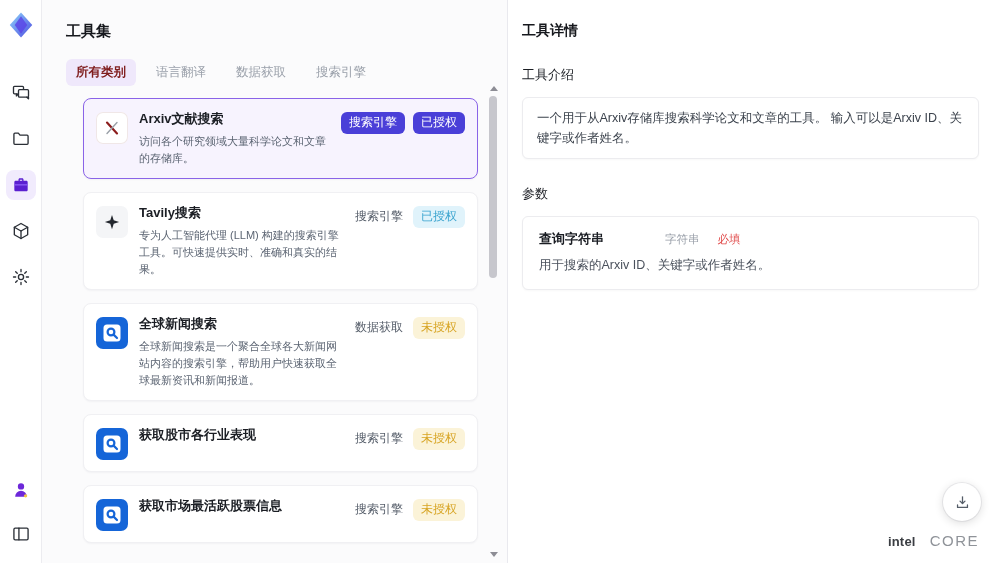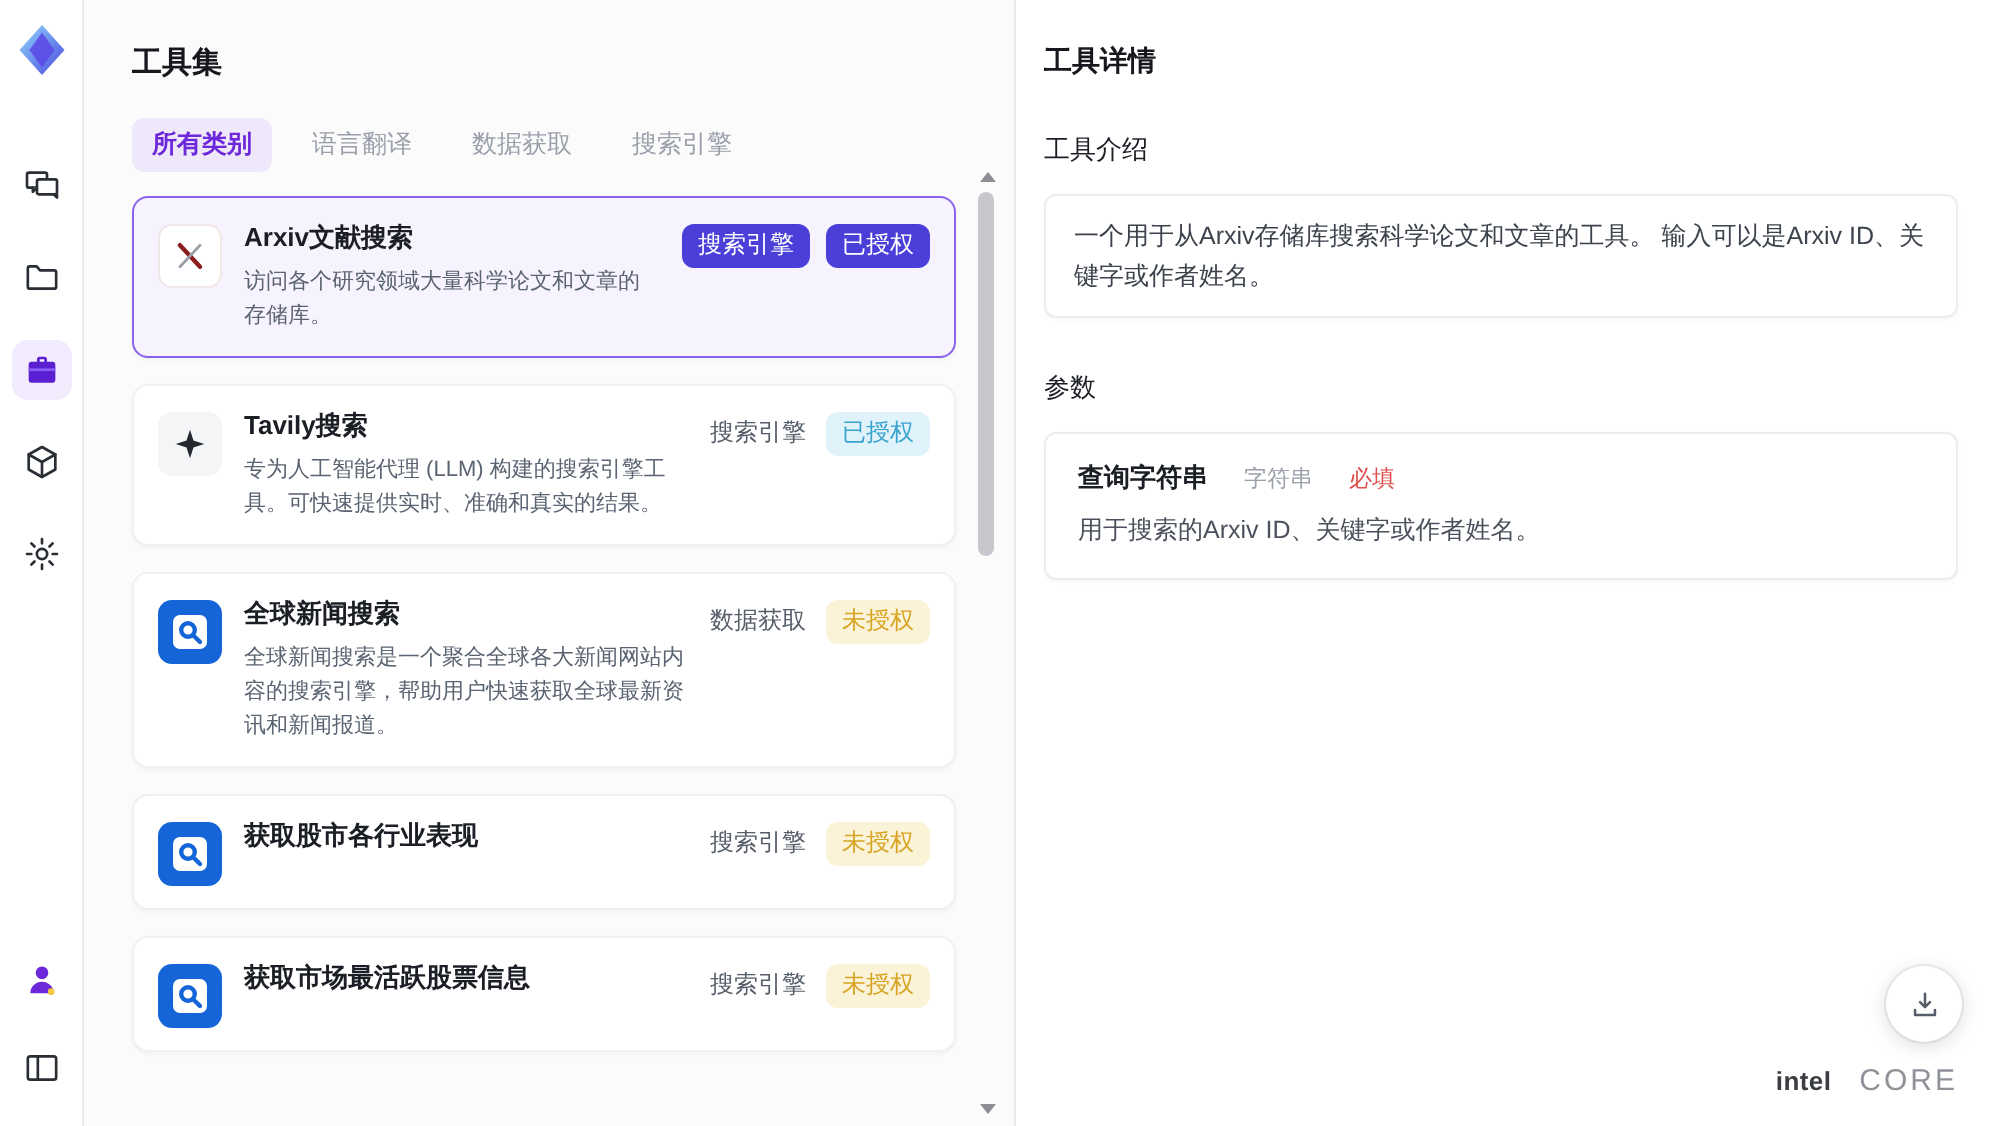--- a/index.html
+++ b/index.html
@@ -13,24 +13,24 @@
   .rail-btn { width:30px; height:30px; border-radius:8px; display:flex; align-items:center; justify-content:center; cursor:pointer; }
   .rail-btn.active { background:#f1ebfd; }
   .rail-spacer { flex:1; }
   .rail-bottom { display:flex; flex-direction:column; align-items:center; gap:14px; margin-bottom:14px; }
 
   
   .list-col { position:absolute; left:42px; top:0; width:465px; height:563px; padding:22px 29px 0 24px; background:#fbfbfc; }
   .list-title { font-size:15px; font-weight:bold; color:#16181d; }
   .tabs { display:flex; gap:10px; margin-top:18px; }
   .tab { font-size:12.5px; color:#9aa0aa; padding:5px 10px; border-radius:6px; cursor:pointer; white-space:nowrap; }
-  .tab.active { background:#efe8fb; color:#6d28d9; font-weight:bold; }
+  .tab.active { background:#efe8fb; color:#7f1d1d; font-weight:bold; }
 
   .tool-list { margin-top:12px; }
-  .tool-card { background:#fff; border:1px solid #f0f0f3; border-radius:8px; box-shadow:0 1px 2px rgba(20,20,40,.04); padding:11px 12px; display:flex; gap:11px; margin-bottom:13px; cursor:pointer; }
+  .tool-card { background:#fff; border:1px solid #f0f0f3; border-radius:8px; box-shadow:0 1px 2px rgba(20,20,40,.04); padding:11px 12px; display:flex; gap:11px; margin-bottom:13px; cursor:pointer;margin-left:17px; }
   .tool-card.selected { background:#f7f3fe; border:1.5px solid #8a63e8; }
   .tile { width:32px; height:32px; border-radius:7px; flex:0 0 32px; display:flex; align-items:center; justify-content:center; margin-top:2px; }
   .tile.arxiv { background:#fff; box-shadow:0 0 0 1px #f0e7e7 inset; }
   .tile.star { background:#f4f5f7; }
   .tile.search-blue { background:#1565d8; }
   .tool-main { flex:1; min-width:0; }
   .tool-name { font-size:13px; font-weight:bold; color:#1b1e24; margin-bottom:5px; }
   .tool-desc { font-size:11px; line-height:1.55; color:#5b6472; }
   .tool-badges { display:flex; gap:8px; align-items:flex-start; white-space:nowrap; padding-top:2px; }
   .badge { font-size:12px; padding:3px 8px; border-radius:6px; line-height:1.3; }
@@ -47,21 +47,21 @@
   .sb-thumb { position:absolute; left:1px; top:10px; width:8px; height:182px; background:#c7c7cd; border-radius:4px; }
 
   
   .detail-col { position:absolute; left:507px; top:0; right:0; height:563px; background:#fff; border-left:1px solid #e9e9ee; padding:22px 21px 0 14px; }
   .detail-title { font-size:14px; font-weight:bold; color:#16181d; }
   .section-head { font-size:13px; font-weight:normal; color:#1b1e24; margin-top:26px; }
   .info-box { margin-top:13px; background:#fff; border:1px solid #ececef; border-radius:6px; box-shadow:0 1px 2px rgba(20,20,40,.03); padding:10px 14px; font-size:12.5px; color:#3c434d; line-height:1.6; }
   .param-box { margin-top:13px; background:#fff; border:1px solid #ececef; border-radius:6px; box-shadow:0 1px 2px rgba(20,20,40,.03); padding:13px 16px 15px; }
   .param-line { display:flex; align-items:baseline; gap:18px; }
   .param-name { font-size:13px; font-weight:bold; color:#1b1e24; }
-  .param-type { font-size:11.5px; color:#9aa0aa; }
+  .param-type { font-size:11.5px; color:#9aa0aa;margin-left:43px; }
   .param-req  { font-size:11.5px; color:#e14c4c; }
   .param-desc { margin-top:9px; font-size:12.5px; color:#4a515c; }
 
   
   .fab { position:absolute; right:19px; bottom:42px; width:38px; height:38px; border-radius:50%; background:#fff; box-shadow:0 2px 10px rgba(0,0,0,.14), 0 0 0 1px #f0f0f2; display:flex; align-items:center; justify-content:center; cursor:pointer; z-index:6; }
   .brand { position:absolute; right:21px; bottom:14px; z-index:6; font-size:13px; color:#3a3d42; letter-spacing:.2px; }
   .brand b { font-weight:bold; }
   .brand .core { font-size:15px; color:#8f9399; letter-spacing:1.5px; margin-left:14px; }
 </style>
 </head>

